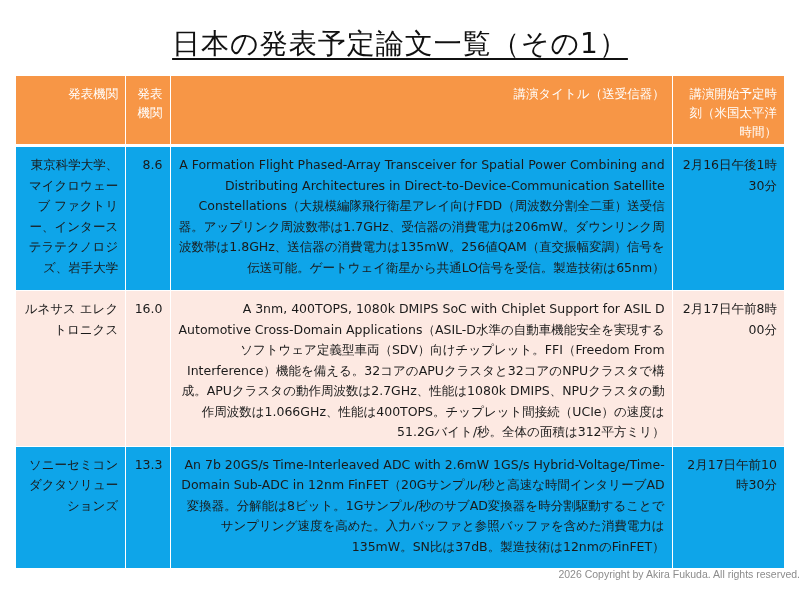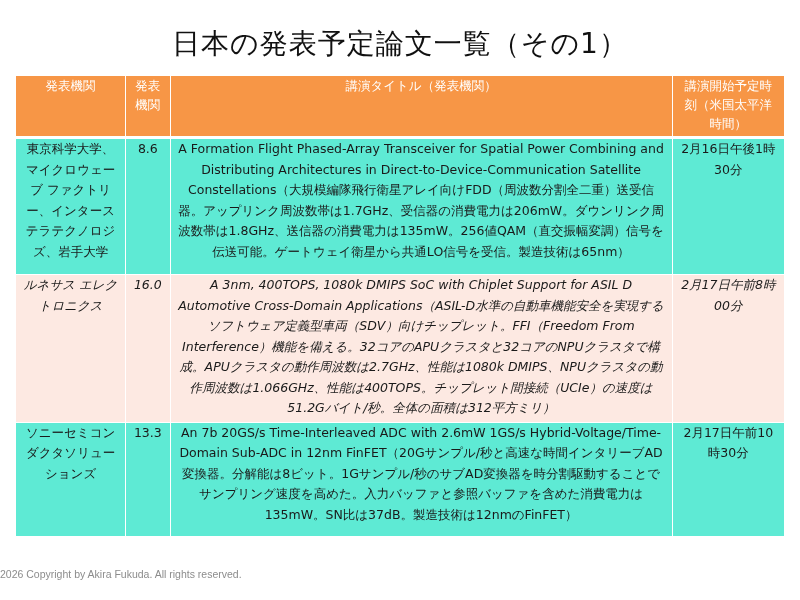--- a/index.html
+++ b/index.html
@@ -20,77 +20,77 @@
       left: 0;
       top: 26px;
       width: 800px;
       text-align: center;
       font-size: 28px;
       line-height: 36px;
       letter-spacing: 1px;
       color: #111;
     }
     .title span {
+      text-decoration: underline;
       text-underline-offset: 5px;
       text-decoration-thickness: 2px;
     }
     table.papers {
       position: absolute;
       left: 16px;
       top: 76px;
       width: 768px;
       border-collapse: collapse;
       table-layout: fixed;
       font-size: 12.5px;
       line-height: 20.5px;
     }
     table.papers th,
     table.papers td {
       vertical-align: top;
-      text-align: center;
-      padding: 0 7px 3px 7px;
+      text-align: right;
+      padding: 8px 7px 3px 7px;
       border-right: 1.5px solid #ffffff;
       overflow: hidden;
     }
     table.papers th:last-child,
     table.papers td:last-child {
       border-right: none;
     }
     table.papers thead th {
       background: #f79646;
       color: #ffffff;
       font-weight: normal;
       height: 56px;
       border-bottom: 3px solid #ffffff;
       line-height: 19px;
     }
     table.papers tbody tr {
       border-bottom: 1.5px solid #ffffff;
     }
     table.papers tbody tr.odd td {
-      background: #5eead4;
+      background: #0ea5e9;
     }
     table.papers tbody tr.even td {
       background: #fde9e2;
-      font-style: italic;
     }
     table.papers tbody tr.row1 td { height: 132px; }
     table.papers tbody tr.row2 td { height: 131px; }
     table.papers tbody tr.row3 td { height: 110px; }
     .col-org { width: 104px; }
     .col-num { width: 42px; }
     .col-title { width: 476px; }
     .col-time { width: 106px; }
     td.num-cell { padding-left: 7px; }
     .footer {
       position: absolute;
       left: 0;
       top: 568px;
       width: 800px;
-      text-align: left;
+      text-align: right;
       font-size: 10.5px;
       color: #8c8c8c;
       font-family: "Liberation Sans", sans-serif;
     }
   </style>
 </head>
 <body>
 
 <div class="title">
   <span>日本の発表予定論文一覧（その1）</span>
@@ -100,21 +100,21 @@
   <colgroup>
     <col class="col-org">
     <col class="col-num">
     <col class="col-title">
     <col class="col-time">
   </colgroup>
   <thead>
     <tr>
       <th>発表機関</th>
       <th>発表機関</th>
-      <th>講演タイトル（発表機関）</th>
+      <th>講演タイトル（送受信器）</th>
       <th>講演開始予定時刻（米国太平洋時間）</th>
     </tr>
   </thead>
   <tbody>
     <tr class="odd row1">
       <td>東京科学大学、マイクロウェーブ ファクトリー、インターステラテクノロジズ、岩手大学</td>
       <td class="num-cell">8.6</td>
       <td>A Formation Flight Phased-Array Transceiver for Spatial Power Combining and Distributing Architectures in Direct-to-Device-Communication Satellite Constellations（大規模編隊飛行衛星アレイ向けFDD（周波数分割全二重）送受信器。アップリンク周波数帯は1.7GHz、受信器の消費電力は206mW。ダウンリンク周波数帯は1.8GHz、送信器の消費電力は135mW。256値QAM（直交振幅変調）信号を伝送可能。ゲートウェイ衛星から共通LO信号を受信。製造技術は65nm）</td>
       <td>2月16日午後1時30分</td>
     </tr>

